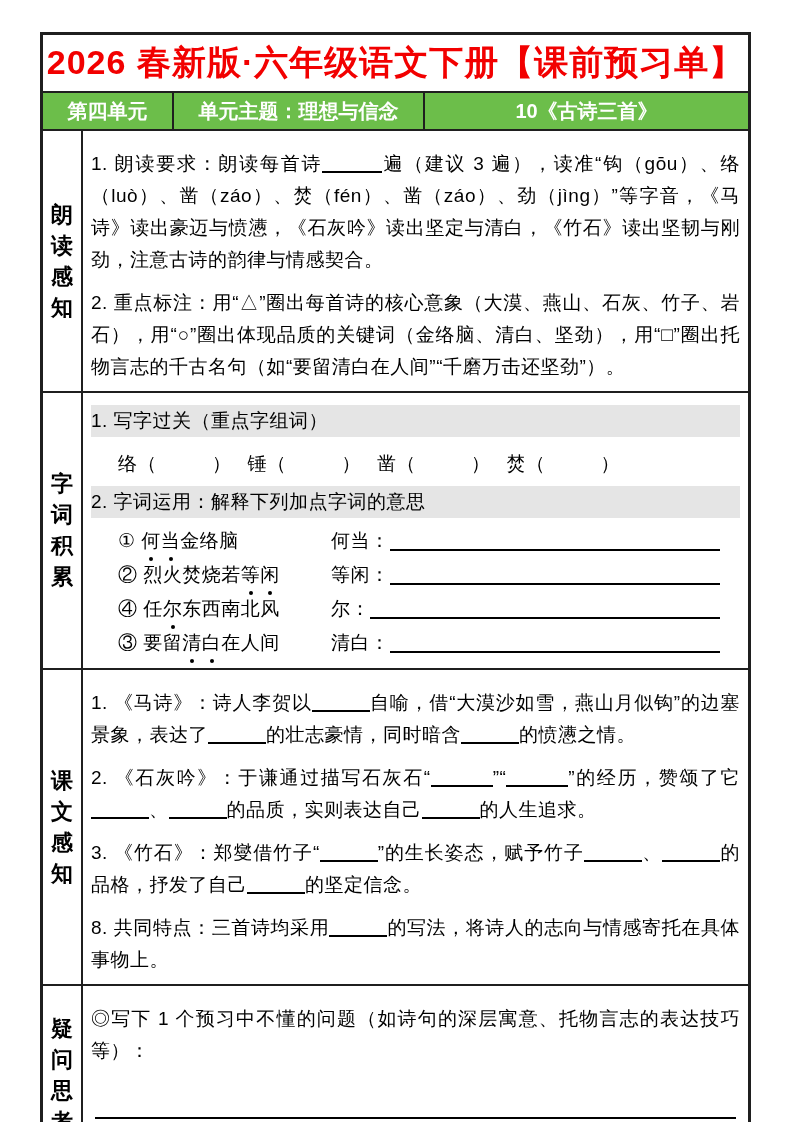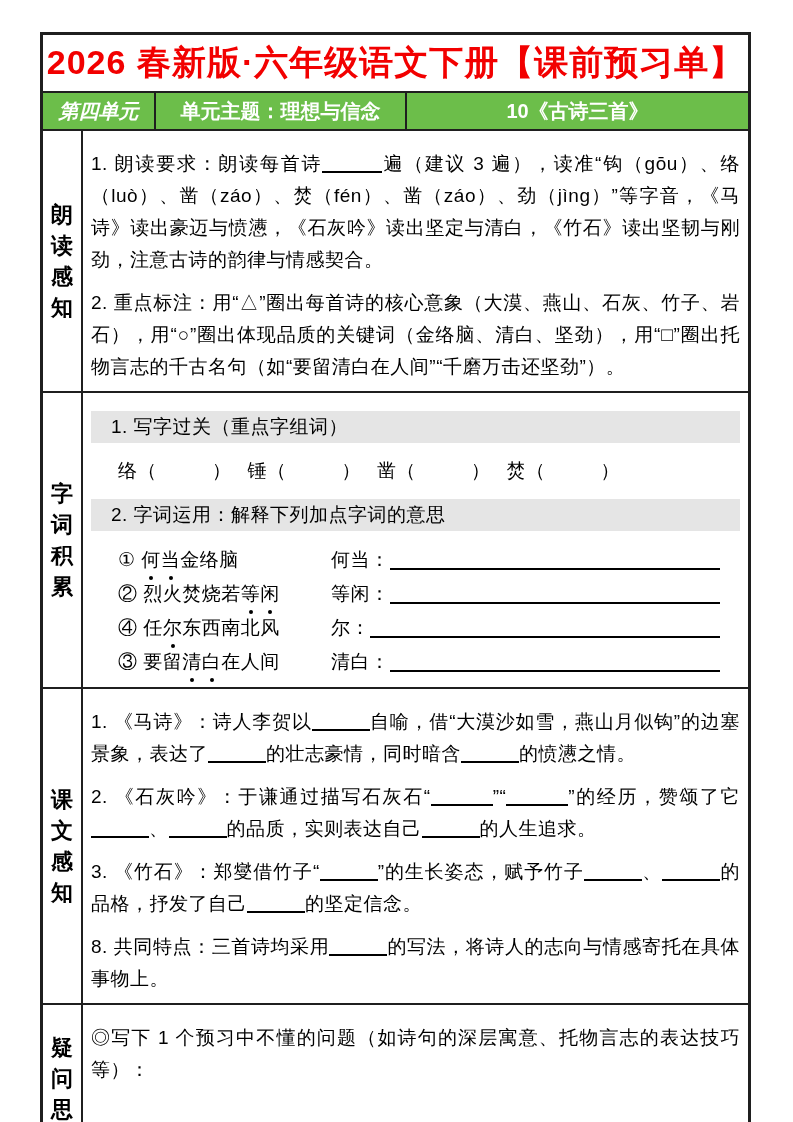--- a/index.html
+++ b/index.html
@@ -22,37 +22,37 @@
     border-bottom:2px solid var(--line);
     font-size:34px;font-weight:bold;color:var(--red);
     letter-spacing:1px;white-space:nowrap;
   }
   .green-row{
     display:flex;height:36px;background:var(--green);
     border-bottom:2px solid var(--line);
     color:#fff;font-weight:bold;font-size:20px;
   }
   .gcell{display:flex;align-items:center;justify-content:center;box-sizing:border-box;}
-  .gcell.g1{width:113px;border-right:2px solid var(--line);font-style:italic;}
+  .gcell.g1{width:131px;border-right:2px solid var(--line);}
   .gcell.g2{width:251px;border-right:2px solid var(--line);}
   .gcell.g3{flex:1;}
   .section{display:flex;border-bottom:2px solid var(--line);}
   .section:last-child{border-bottom:none;}
   .label-col{
     width:38px;border-right:2px solid var(--line);
     display:flex;flex-direction:column;align-items:center;justify-content:center;
     gap:9px;font-weight:bold;font-size:22px;line-height:1;flex-shrink:0;
   }
   .content{flex:1;padding:6px 8px 8px 8px;min-width:0;}
   .para{
     font-size:19px;line-height:32px;letter-spacing:0.5px;
     text-align:justify;
     margin-top:11px;
   }
-  .para.hl{background:var(--gray);margin:12px 0;padding-left:20px;}
+  .para.hl{background:var(--gray);margin:6px 0;padding-left:0;}
   .blank{
     display:inline-block;border-bottom:2px solid #000;
     height:20px;vertical-align:-3px;
   }
   .sp{display:inline-block;}
   .wordrow{
     display:flex;font-size:19px;line-height:34px;letter-spacing:0.5px;
   }
   .phrase{width:240px;padding-left:27px;box-sizing:border-box;flex-shrink:0;white-space:nowrap;}
   .term{white-space:nowrap;}

